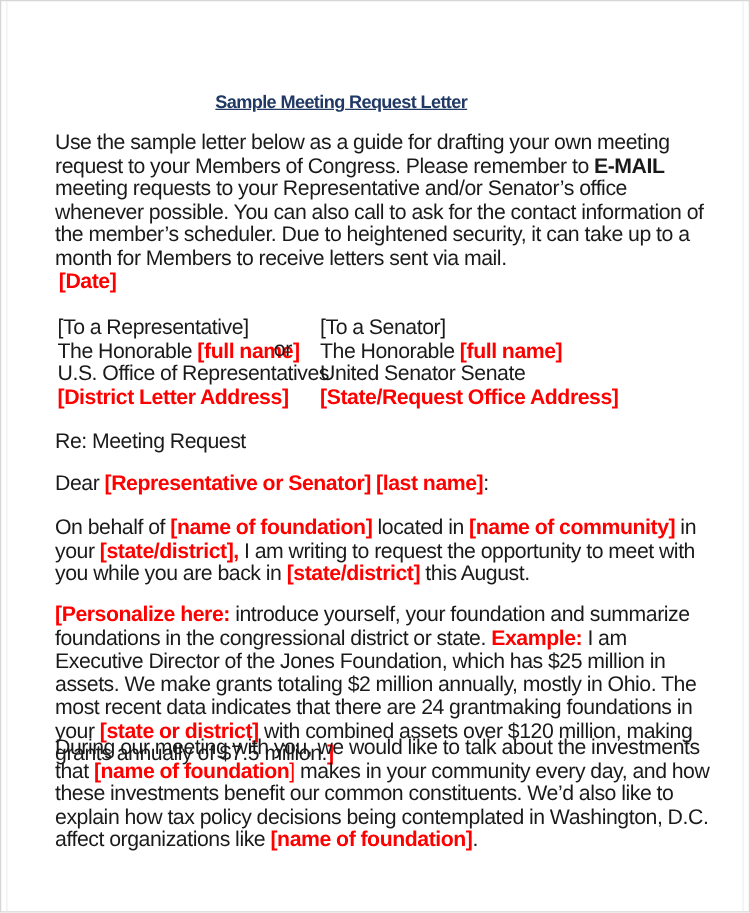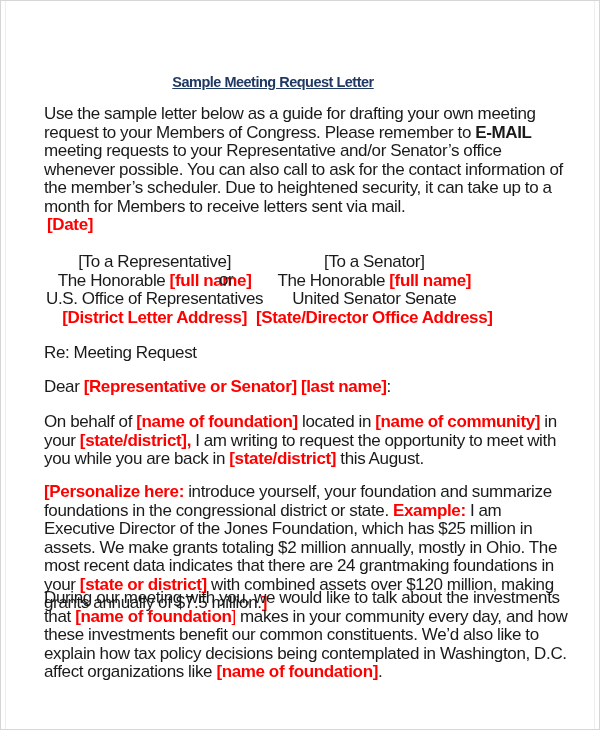--- a/index.html
+++ b/index.html
@@ -23,21 +23,21 @@
   .title {
     position: absolute; top: 73px; left: 0; width: 544px; text-align: center;
     font-family: "Liberation Sans", sans-serif; font-weight: bold;
     font-size: 14.5px; letter-spacing: -0.5px;
     color: #1f3864; text-decoration: underline;
   }
   .block { position: absolute; left: 43px; width: 530px; margin: 0; }
   .red { color: #ff0000; font-weight: bold; }
   .redplain { color: #ff0000; }
   .b { font-weight: bold; }
-  .col { position: absolute; text-align: center; }
+  .col { position: absolute; }
   .col div { white-space: nowrap; }
 </style>
 </head>
 <body>
 
 <div class="page">
   <div class="page-inner-line"></div>
   <div class="page-inner-line r"></div>
 
   <div class="title">Sample Meeting Request Letter</div>
@@ -52,21 +52,21 @@
     <div>U.S. Office of Representatives</div>
     <div class="red">[District Letter Address]</div>
   </div>
 
   <div class="col text" style="top:270px; left:218px;">or</div>
 
   <div class="col text" style="top:252px; left:255px;">
     <div>[To a Senator]</div>
     <div><span>The Honorable </span><span class="red">[full name]</span></div>
     <div>United Senator Senate</div>
-    <div class="red">[State/Director Office Address]</div>
+    <div class="red">[State/Request Office Address]</div>
   </div>
 
   <div class="block text" style="top:377px;"><span>Dear </span><span class="red">[Representative or Senator] [last name]</span><span>:</span></div>
 
   <div class="block text" style="top:343px;">Re: Meeting Request</div>
 
   <p class="block text" style="top:412px;"><span>On behalf of </span><span class="red">[name of foundation]</span><span> located in </span><span class="red">[name of community]</span><span> in your </span><span class="red">[state/district],</span><span> I am writing to request the opportunity to meet with you while you are back in </span><span class="red">[state/district]</span><span> this August.</span></p>
 
   <p class="block text" style="top:482px;"><span class="red">[Personalize here:</span><span> introduce yourself, your foundation and summarize foundations in the congressional district or state. </span><span class="red">Example:</span><span> I am Executive Director of the Jones Foundation, which has $25 million in assets. We make grants totaling $2 million annually, mostly in Ohio. The most recent data indicates that there are 24 grantmaking foundations in your </span><span class="red">[state or district]</span><span> with combined assets over $120 million, making grants annually of $7.5 million.</span><span class="red">]</span></p>
 

